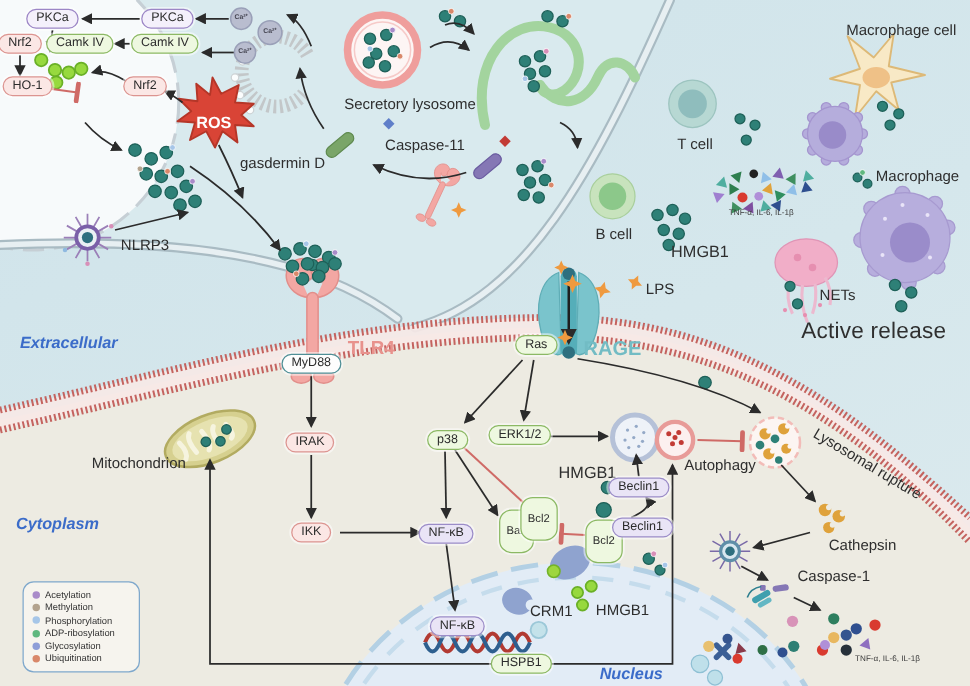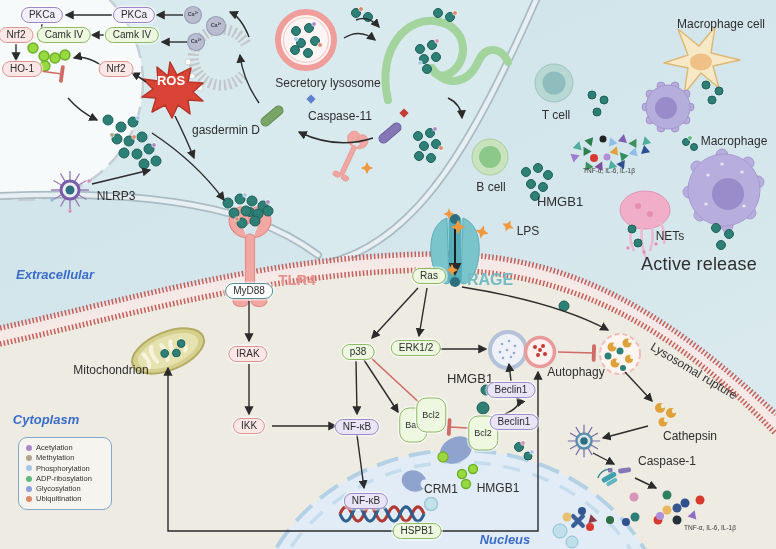--- a/index.html
+++ b/index.html
@@ -20,21 +20,21 @@
   .rage-t{font-size:16px;font-weight:700;color:#72bcc4}
   .pill{position:absolute;transform:translate(-50%,-50%);font-size:10px;font-weight:400;
         color:#2c2c2c;padding:2px 7px;border-radius:10px;border:1.5px solid #888;
         white-space:nowrap;line-height:1;box-shadow:0 0 0 1.5px rgba(255,255,255,.5)}
   .pill.sm{font-size:9px;padding:12px 5px}
   .purple{background:#f4f0fb;border-color:#9c86c6}
   .green{background:#eef8e0;border-color:#8cb964}
   .pink{background:#fbe7e5;border-color:#dc9490}
   .lav{background:#e9e4f6;border-color:#9b8cc8}
   .wt{background:#fdfdfd;border-color:#4f8f96}
-  .legend{position:absolute;left:18px;top:437px;width:94px;height:73px;border:1.5px solid #7fa8cc;
+  .legend{position:absolute;left:18px;top:465px;width:94px;height:73px;border:1.5px solid #7fa8cc;
           border-radius:9px;background:#f6f4ee;padding:6px 7px;box-sizing:border-box;
           display:flex;flex-direction:column;justify-content:space-between}
   .lrow{display:flex;align-items:center;gap:4px}
   .ldot{width:6px;height:6px;border-radius:50%;flex:none}
   .ltext{font-size:7.5px;color:#333;line-height:1}
 </style>
 </head>
 <body>
 
 <div class="stage">
@@ -512,21 +512,21 @@
 </g>
 </svg>
 
 <div class="pill purple" style="left:42px;top:15px">PKCa</div>
 <div class="pill purple" style="left:134px;top:15px">PKCa</div>
 <div class="pill green" style="left:64px;top:35px">Camk IV</div>
 <div class="pill green" style="left:132px;top:35px">Camk IV</div>
 <div class="pill pink" style="left:16px;top:35px">Nrf2</div>
 <div class="pill pink" style="left:22px;top:69px">HO-1</div>
 <div class="pill pink" style="left:116px;top:69px">Nrf2</div>
-<div class="lbl ros-t" style="left:171px;top:80px">ROS</div>
+<div class="lbl ros-t" style="left:171px;top:98px">ROS</div>
 <div class="lbl ca-t" style="left:193px;top:15px">Ca²⁺</div>
 <div class="lbl ca-t" style="left:216px;top:26px">Ca²⁺</div>
 <div class="lbl ca-t" style="left:196px;top:42px">Ca²⁺</div>
 <div class="lbl" style="left:226px;top:130px">gasdermin D</div>
 <div class="lbl" style="left:340px;top:116px">Caspase-11</div>
 <div class="lbl" style="left:328px;top:83px">Secretory lysosome</div>
 <div class="lbl" style="left:116px;top:196px">NLRP3</div>
 <div class="lbl" style="left:721px;top:24px">Macrophage cell</div>
 <div class="lbl" style="left:556px;top:115px">T cell</div>
 <div class="lbl" style="left:734px;top:141px">Macrophage</div>

